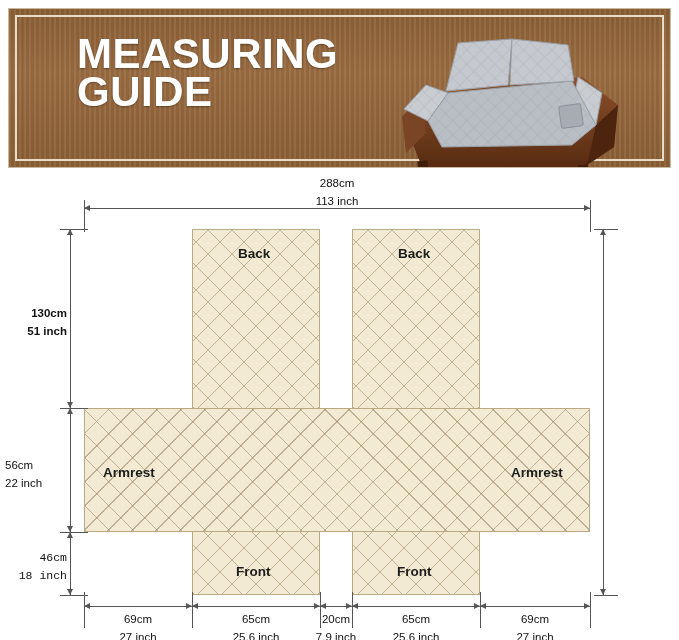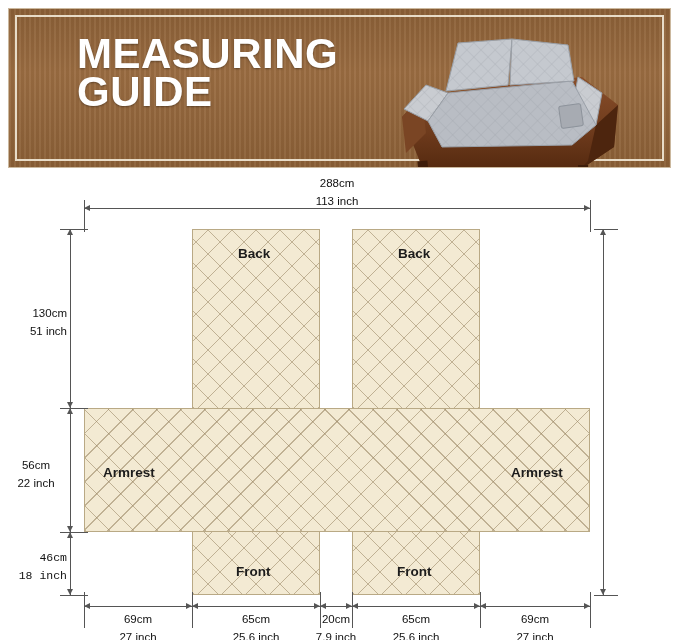--- a/index.html
+++ b/index.html
@@ -244,27 +244,27 @@
     <div class="tick-h" style="left:594px; top:423px; width:24px;"></div>
 
     <div class="tick-h" style="left:60px; top:57px; width:28px;"></div>
     <div class="tick-h" style="left:60px; top:236px; width:28px;"></div>
     <div class="tick-h" style="left:60px; top:360px; width:28px;"></div>
     <div class="tick-h" style="left:60px; top:423px; width:28px;"></div>
 
     <div class="dim-line-v" style="left:70px; top:57px; height:179px;"></div>
     <div class="arrow arrow-up" style="left:66.5px; top:57px;"></div>
     <div class="arrow arrow-down" style="left:66.5px; top:230px;"></div>
-    <div class="dim-label" style="left:5px; top:132px; width:62px; text-align:right;">130cm
+    <div class="dim-label" style="left:5px; top:132px; width:62px; text-align:right;font-weight:bold;">130cm
 51 inch</div>
 
     <div class="dim-line-v" style="left:70px; top:236px; height:124px;"></div>
     <div class="arrow arrow-up" style="left:66.5px; top:236px;"></div>
     <div class="arrow arrow-down" style="left:66.5px; top:354px;"></div>
-    <div class="dim-label" style="left:5px; top:284px; width:62px; text-align:center;">56cm
+    <div class="dim-label" style="left:5px; top:284px; width:62px; text-align:left;">56cm
 22 inch</div>
 
     <div class="dim-line-v" style="left:70px; top:360px; height:63px;"></div>
     <div class="arrow arrow-up" style="left:66.5px; top:360px;"></div>
     <div class="arrow arrow-down" style="left:66.5px; top:417px;"></div>
     <div class="dim-label" style="left:5px; top:377px; width:62px; text-align:right;font-family:Liberation Mono, monospace;">46cm
 18 inch</div>
 
     <div class="tick-v" style="left:84px; top:420px; height:36px;"></div>
     <div class="tick-v" style="left:192px; top:420px; height:36px;"></div>

